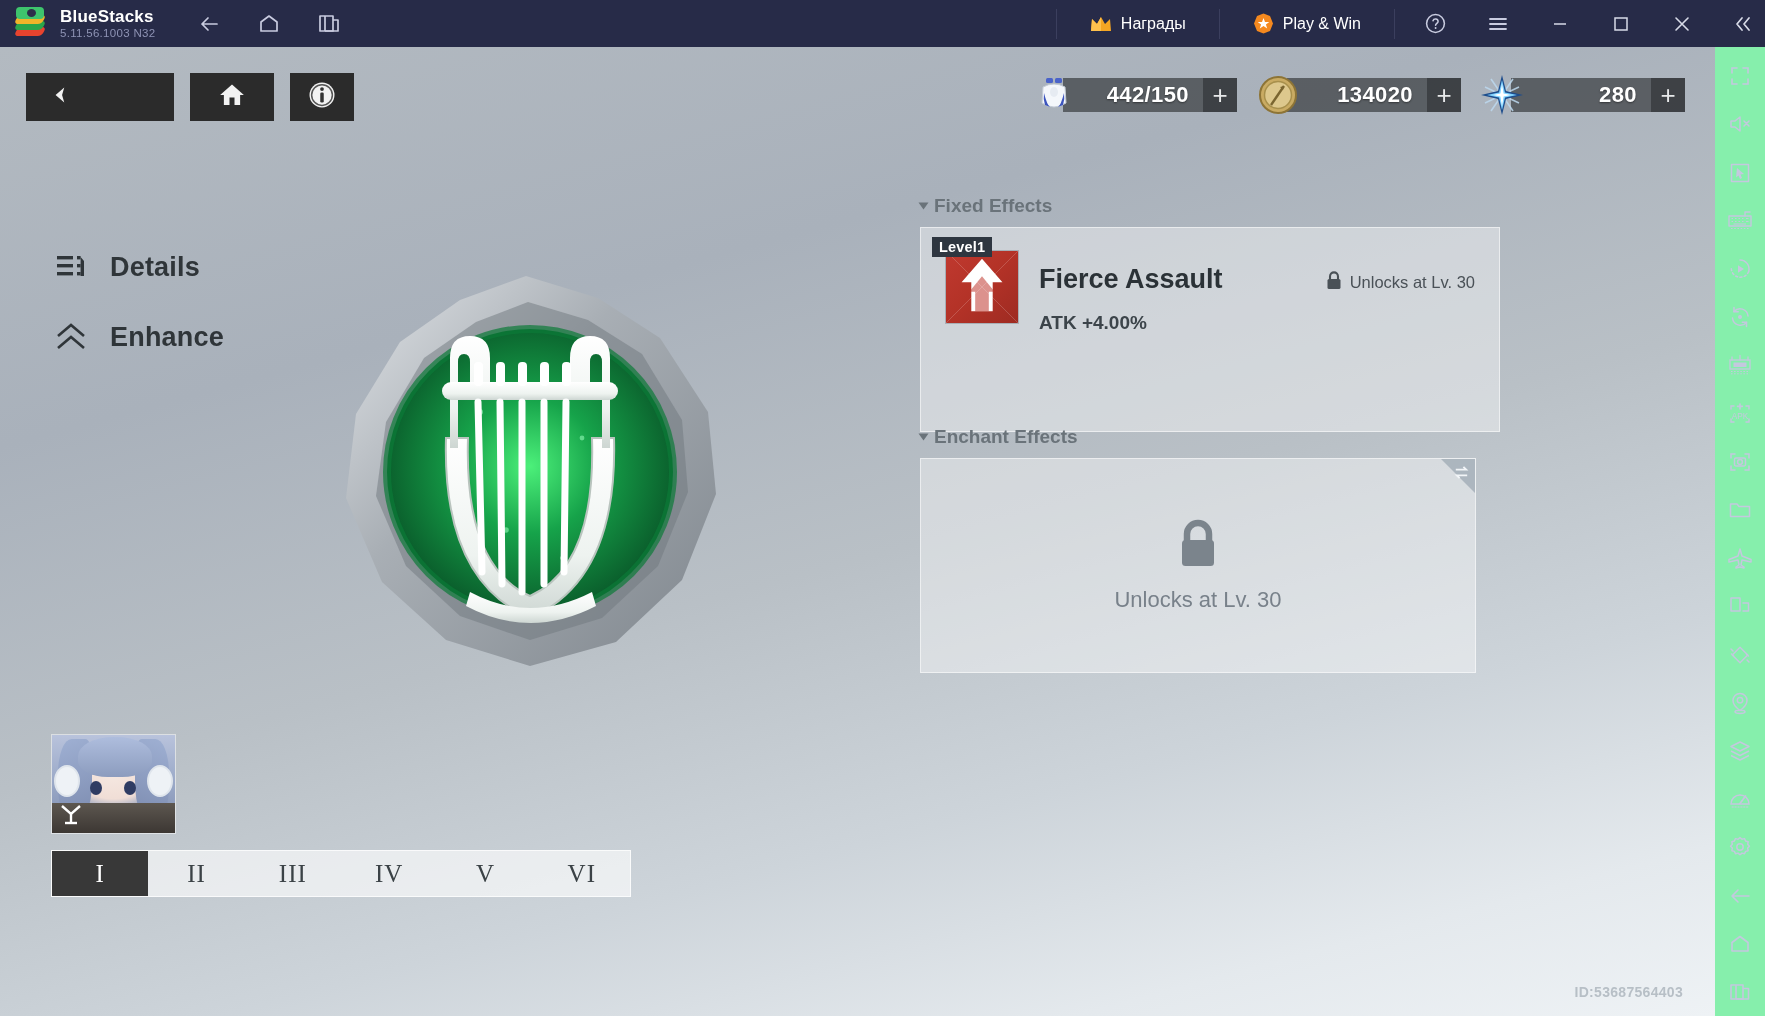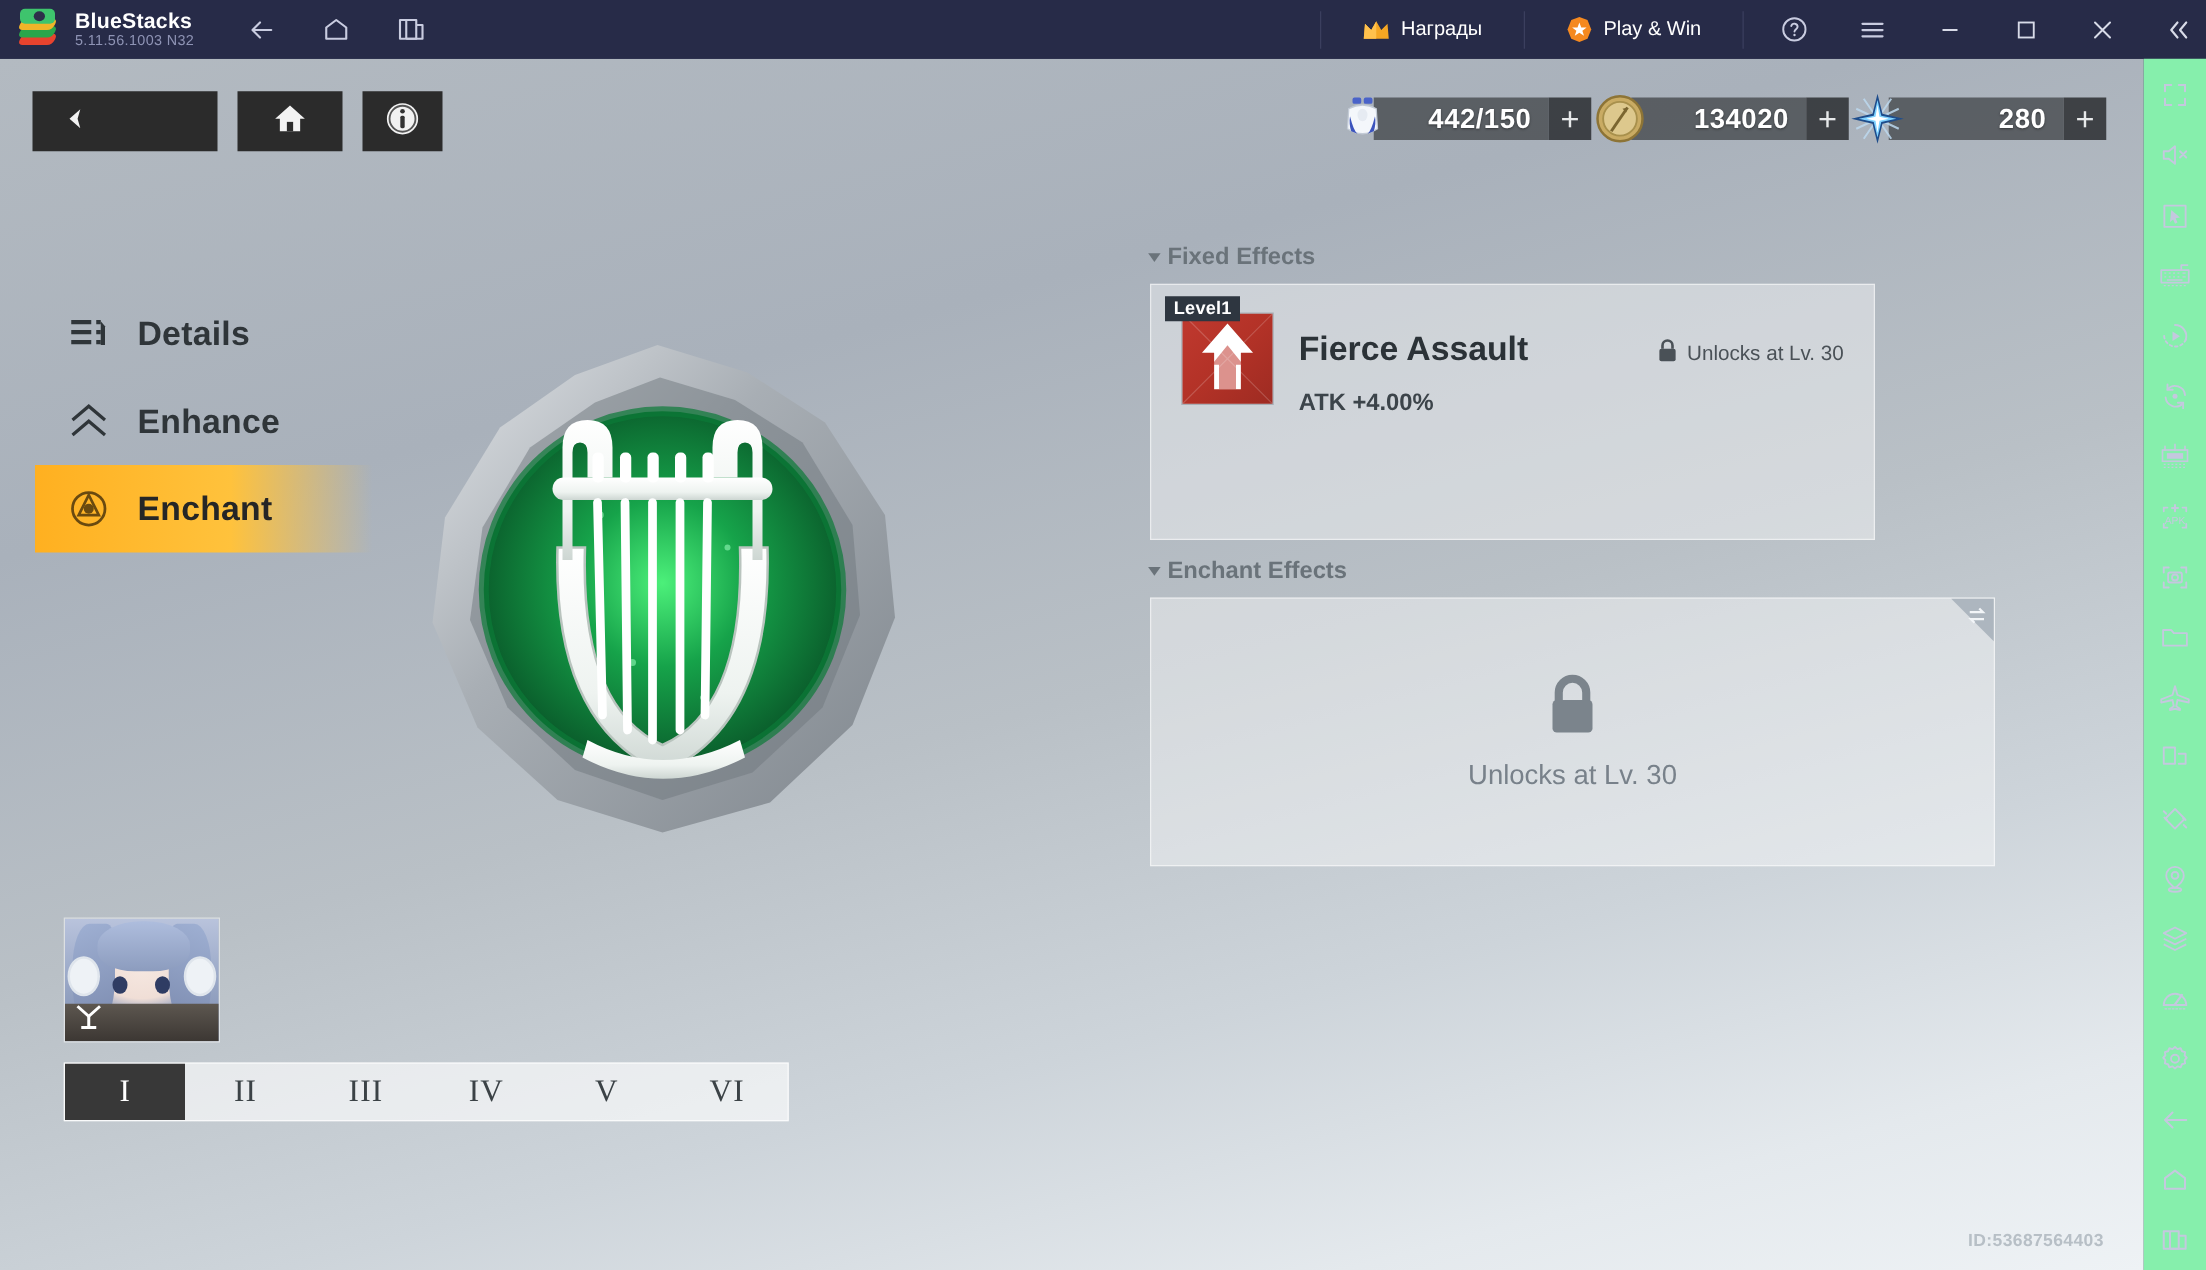--- a/index.html
+++ b/index.html
@@ -65,21 +65,21 @@
     overflow: hidden;
   }
 
   
   .g-topbtns { position:absolute; left:26px; top:26px; display:flex; gap:16px; }
   .g-back { width:148px; height:48px; background:#2b2b2b; display:flex; align-items:center; padding-left:22px; cursor:pointer; }
   .g-home { width:84px; height:48px; background:#2b2b2b; display:flex; align-items:center; justify-content:center; cursor:pointer; }
   .g-info { width:64px; height:48px; background:#2b2b2b; display:flex; align-items:center; justify-content:center; cursor:pointer; }
 
   
-  .currencies { position:absolute; right:30px; top:28px; display:flex; align-items:center; }
+  .currencies { position:absolute; right:30px; top:28px; display:flex; align-items:center; gap:18px; }
   .cur { display:flex; align-items:center; height:40px; }
   .cur-ico { width:46px; height:40px; position:relative; z-index:2; display:flex; align-items:center; justify-content:center; }
   .cur-val { background:rgba(70,74,78,.80); height:34px; min-width:140px; display:flex; align-items:center;
              justify-content:flex-end; padding:0 14px 0 22px; margin-left:-14px;
              color:#fff; font-size:22px; font-weight:600; text-shadow:0 1px 2px rgba(0,0,0,.45); letter-spacing:.4px; }
   .cur-plus { width:34px; height:34px; background:rgba(42,45,48,.85); display:flex; align-items:center; justify-content:center;
               color:#e7e9ea; font-size:26px; font-weight:400; cursor:pointer; line-height:1; }
 
   
   .menu { position:absolute; left:28px; top:185px; width:270px; }
@@ -102,21 +102,21 @@
   .fx-body { position:relative; height:205px; margin-top:10px; }
   .fx-icon-wrap { position:absolute; left:24px; top:22px; width:74px; height:74px; border:1px solid rgba(120,130,140,.45); }
   .fx-icon { width:100%; height:100%; background: linear-gradient(135deg,#c0392f,#b33227 50%, #9e2b22); position:relative; overflow:hidden; }
   .lvl-badge { position:absolute; left:-14px; top:-14px; background:#2e3640; color:#fff; font-size:14.5px;
                font-weight:700; padding:2px 7px; letter-spacing:.2px; }
   .fx-name { position:absolute; left:118px; top:36px; font-size:27px; font-weight:700; color:#2b3237; }
   .fx-stat { position:absolute; left:118px; top:84px; font-size:19px; font-weight:700; color:#3c444a; }
   .fx-lock { position:absolute; right:24px; top:43px; display:flex; align-items:center; gap:8px;
              font-size:16.5px; color:#4a5157; font-weight:400; }
 
-  .en-card { position:absolute; left:920px; top:399px; width:676px; }
+  .en-card { position:absolute; left:920px; top:379px; width:556px; }
   .en-body { position:relative; height:215px; margin-top:10px; display:flex; flex-direction:column;
              align-items:center; justify-content:center; gap:16px; }
   .en-lock-big { width:46px; height:52px; }
   .en-lock-text { font-size:22px; color:#78818a; font-weight:400; }
   .en-swap { position:absolute; right:0; top:0; width:0; height:0;
              border-top: 34px solid rgba(165,175,184,.85); border-left: 34px solid transparent; }
   .en-swap-ico { position:absolute; right:4px; top:4px; }
 
   
   .thumb { position:absolute; left:51px; top:687px; width:125px; height:100px;
@@ -244,30 +244,20 @@
       <div class="menu-item">
         <span class="menu-icon">
           <svg width="34" height="30" viewBox="0 0 34 30" fill="none" stroke="#2f3539" stroke-width="2.6">
             <path d="M4 14 L17 3 L30 14"></path>
             <path d="M4 26 L17 15 L30 26"></path>
           </svg>
         </span>
         <span class="mlabel">Enhance</span>
       </div>
 
-      <div class="menu-item active">
-        <span class="menu-icon">
-          <svg width="34" height="34" viewBox="0 0 34 34" fill="none" stroke="#6a4a10" stroke-width="2.2">
-            <circle cx="17" cy="17" r="13"></circle>
-            <path d="M17 6 L25 22 H9 Z"></path>
-            <circle cx="17" cy="17" r="4" fill="#6a4a10" stroke="none"></circle>
-          </svg>
-        </span>
-        <span class="mlabel">Enchant</span>
-      </div>
     </div>
 
     <div class="emblem">
       <svg width="400" height="420" viewBox="0 0 400 420">
         <defs>
           <radialGradient id="gglow" cx="50%" cy="48%" r="52%">
             <stop offset="0%" stop-color="#4cf07a"></stop>
             <stop offset="45%" stop-color="#16a34a"></stop>
             <stop offset="100%" stop-color="#0a5c2b"></stop>
           </radialGradient>

